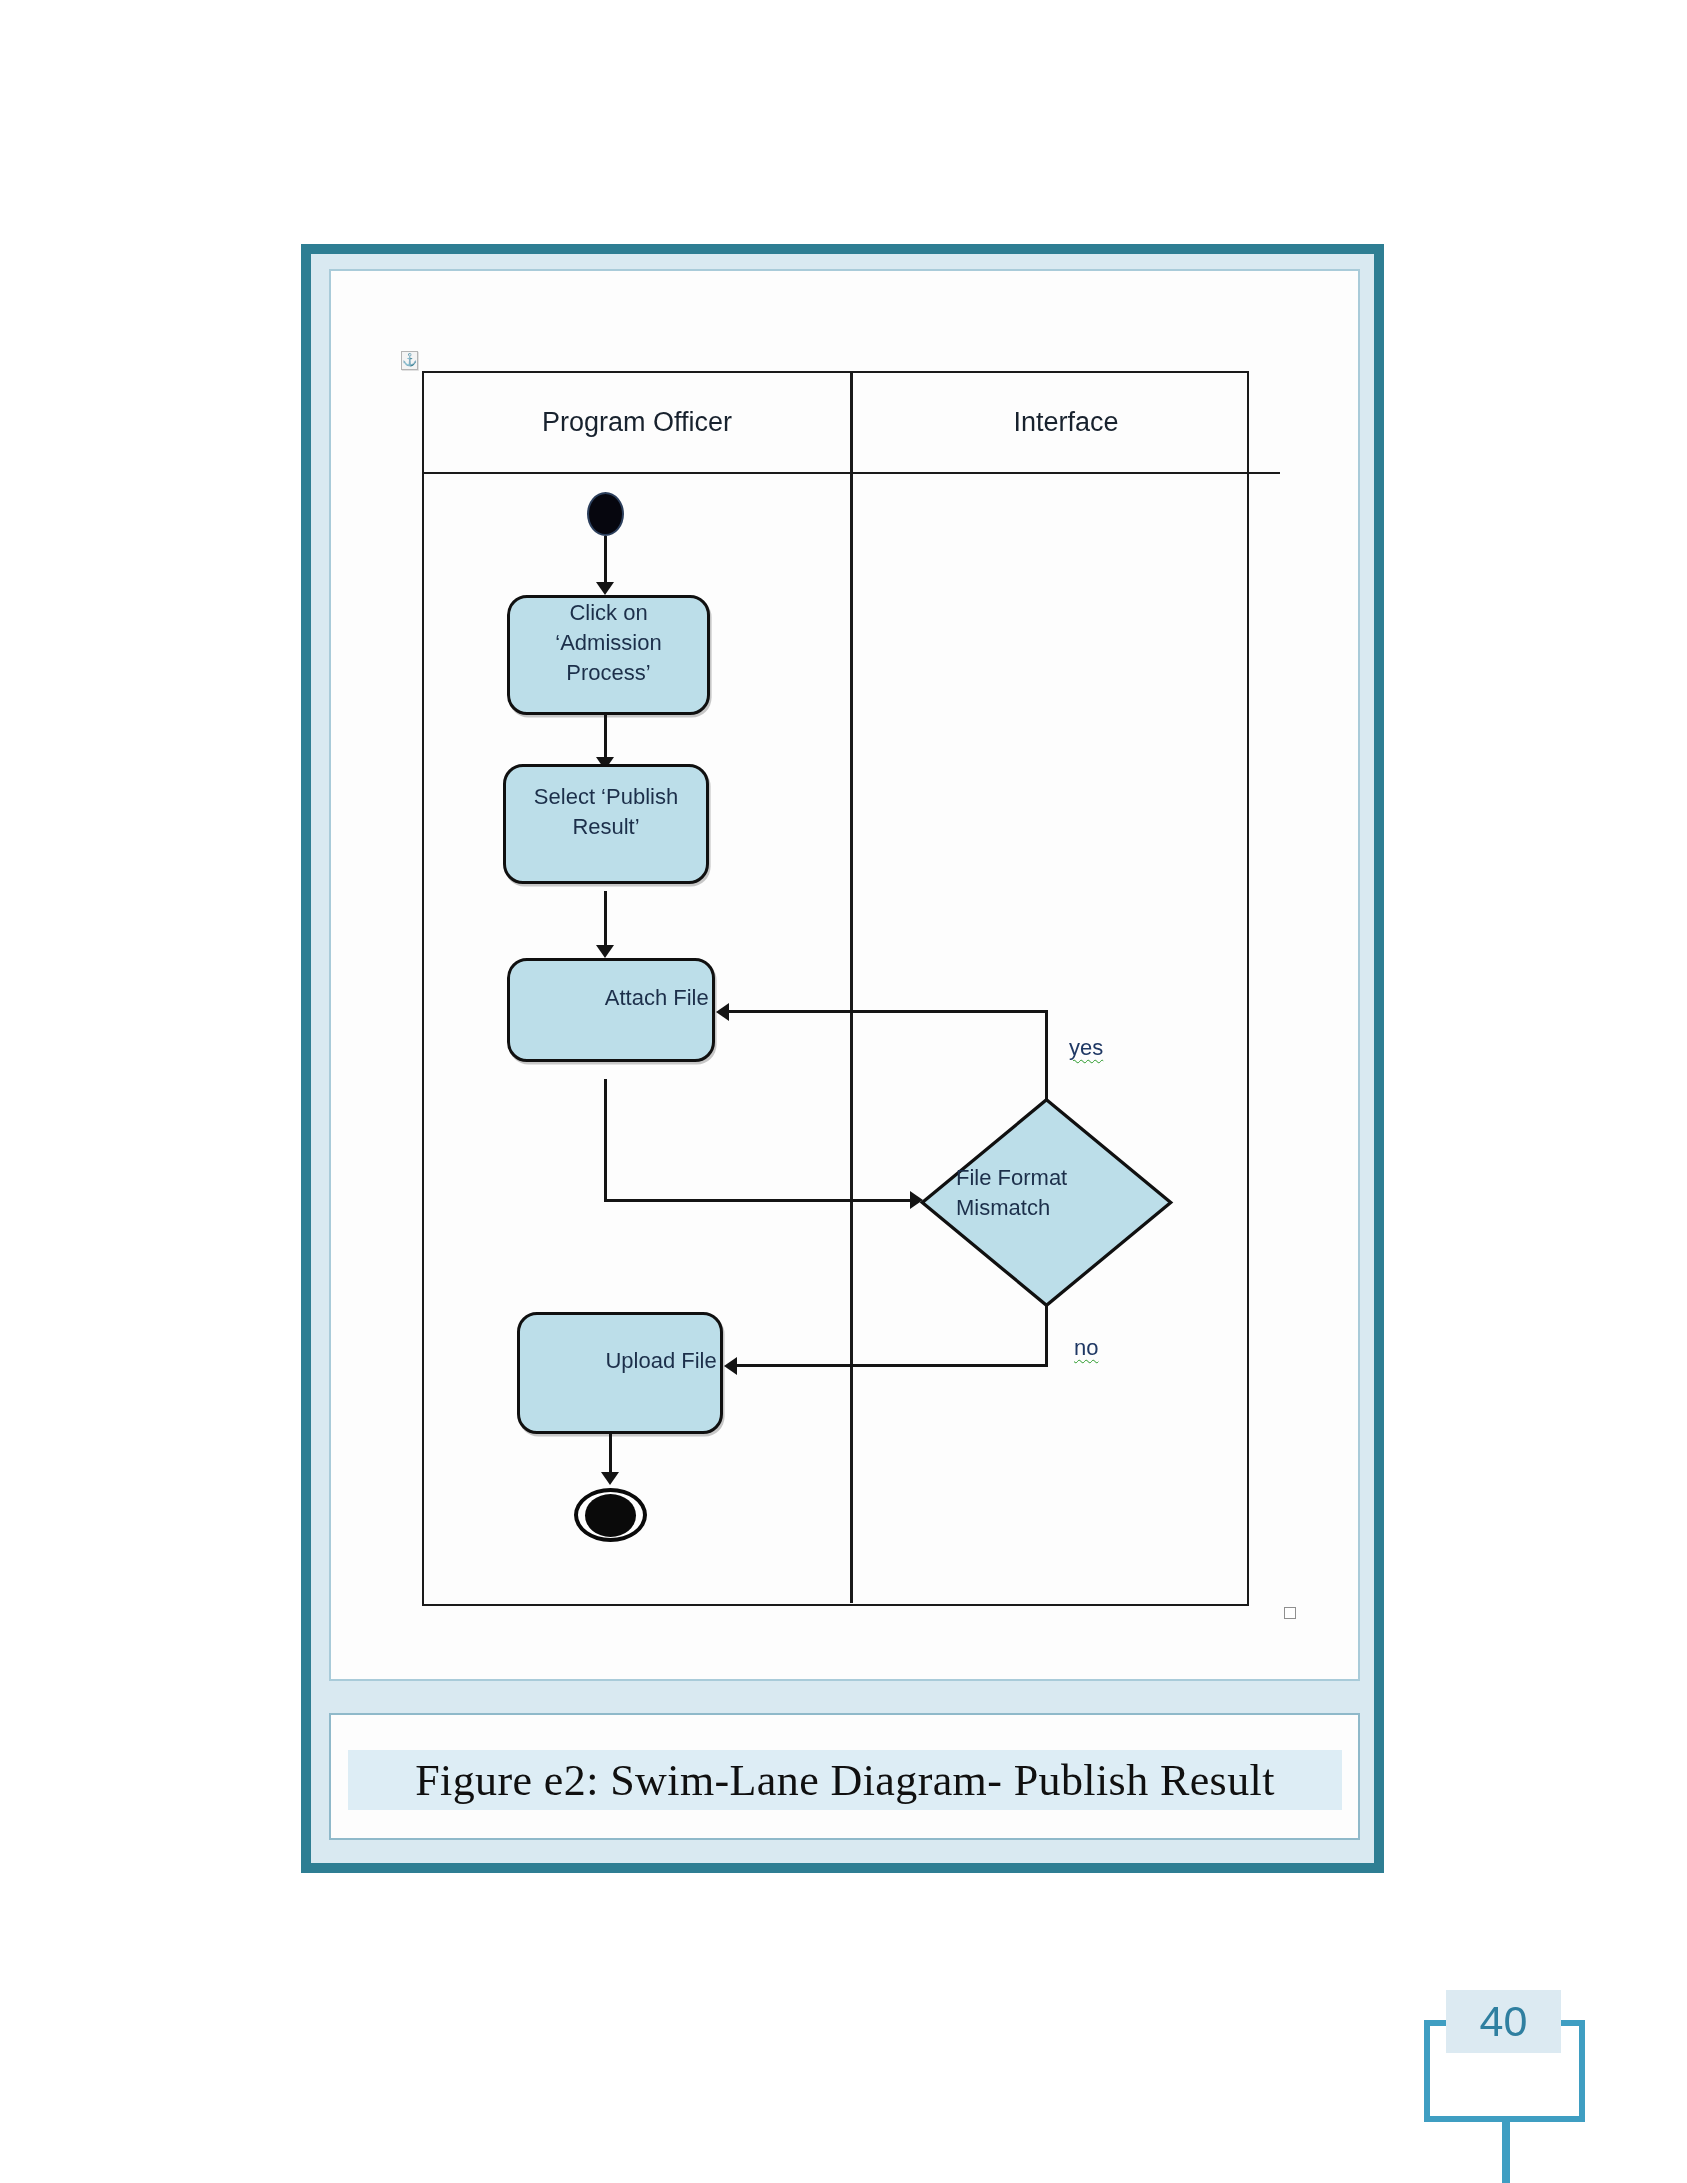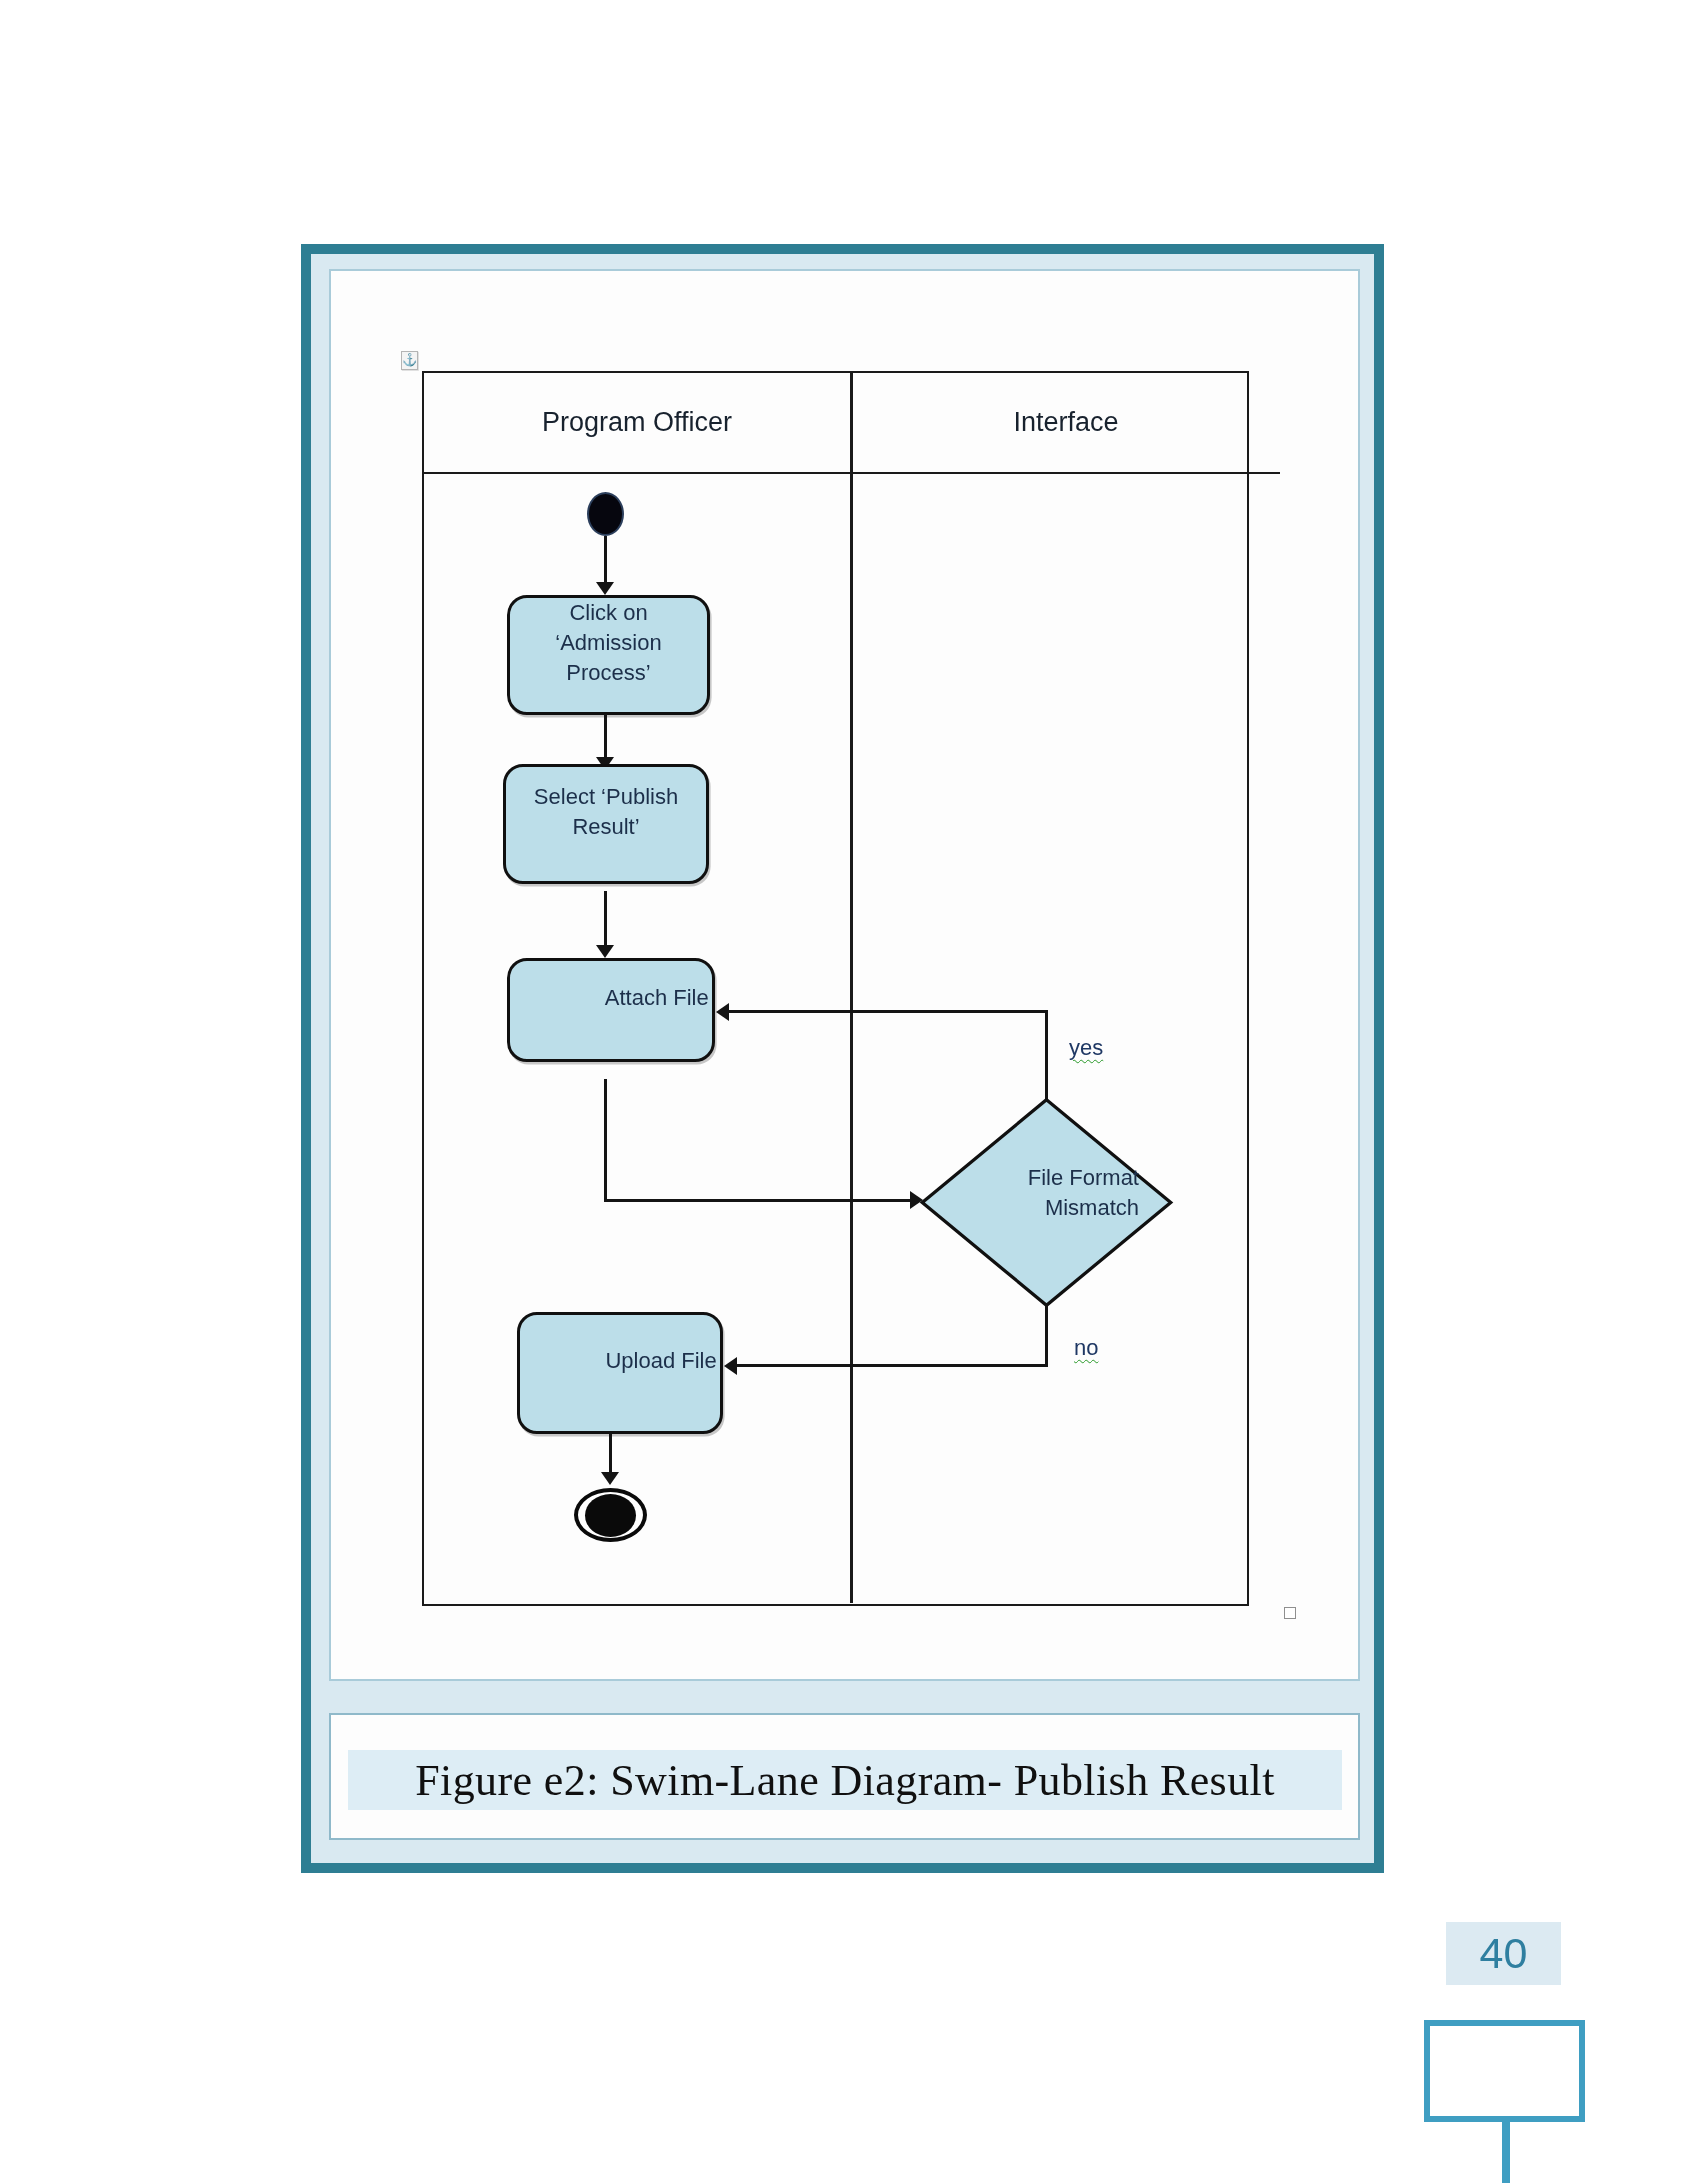--- a/index.html
+++ b/index.html
@@ -29,38 +29,38 @@
   .resize-handle{left:1284px;top:1607px;width:12.4px;height:12.4px;border:1.6px solid #8f8f8f;background:#fff;}
 
   
   .dot-start{left:587px;top:492px;width:37px;height:44px;background:#06060e;border:2.5px solid #2c3f5c;border-radius:50%;}
   .node-box{background:#bcdee9;border:3.3px solid #101010;border-radius:20px;color:#1c2f4a;font-size:22px;line-height:30px;text-align:center;display:flex;align-items:center;justify-content:flex-end;padding:0 3.3px 25px 3.3px;box-shadow:1.6px 2.5px 0 rgba(40,40,40,0.25);}
   .nb1{left:507px;top:595px;width:203px;height:120px;}
   .nb2{left:503px;top:764px;width:206px;height:120px;}
   .nb3{left:507px;top:958px;width:208px;height:104px;}
   .nb4{left:517px;top:1312px;width:206px;height:122px;}
   .diamond-svg{left:919px;top:1096px;width:255px;height:213px;}
-  .diamond-label{left:956px;top:1160px;width:183px;height:66px;display:flex;align-items:center;justify-content:center;text-align:right;color:#1c2f4a;font-size:22px;line-height:30px;}
+  .diamond-label{left:956px;top:1160px;width:183px;height:66px;display:flex;align-items:center;justify-content:center;text-align:left;color:#1c2f4a;font-size:22px;line-height:30px;}
   .end-outer{left:574px;top:1488px;width:73px;height:54px;border:4.1px solid #0a0a0a;border-radius:50%;background:#fff;}
   .end-core{left:585px;top:1494px;width:51px;height:43px;background:#0a0a0a;border-radius:50%;}
 
   
   .ln{background:#141414;}
   .ah{width:0;height:0;}
   .ah-down{border-left:9px solid transparent;border-right:9px solid transparent;border-top:13px solid #141414;}
   .ah-left{border-top:9px solid transparent;border-bottom:9px solid transparent;border-right:13px solid #141414;}
   .ah-right{border-top:9px solid transparent;border-bottom:9px solid transparent;border-left:13px solid #141414;}
 
   .edge-label{font-size:22px;color:#1f3864;text-decoration:underline wavy #2a9a2a 1.2px;text-underline-offset:4.1px;}
   .lbl-yes{left:1069px;top:1035px;}
   .lbl-no{left:1074px;top:1313px;margin-top:22px;}
 
   
   .pgnum-box{left:1424px;top:2020px;width:161px;height:102px;border:6.6px solid #3f9ec2;background:#fff;}
-  .pgnum-bar{left:1446px;top:1922px;width:115px;height:63px;background:#dceaf2;display:flex;align-items:center;justify-content:center;font-size:43px;color:#2f7fa0;}
+  .pgnum-bar{left:1446px;top:1990px;width:115px;height:63px;background:#dceaf2;display:flex;align-items:center;justify-content:center;font-size:43px;color:#2f7fa0;}
   .pgnum-tail{left:1502px;top:2122px;width:8.2px;height:61px;background:#3f9ec2;}
 </style>
 </head>
 <body>
 
 <div id="screen">
 
   <div class="abs figure-frame"></div>
 
   <div class="abs diagram-panel"></div>

